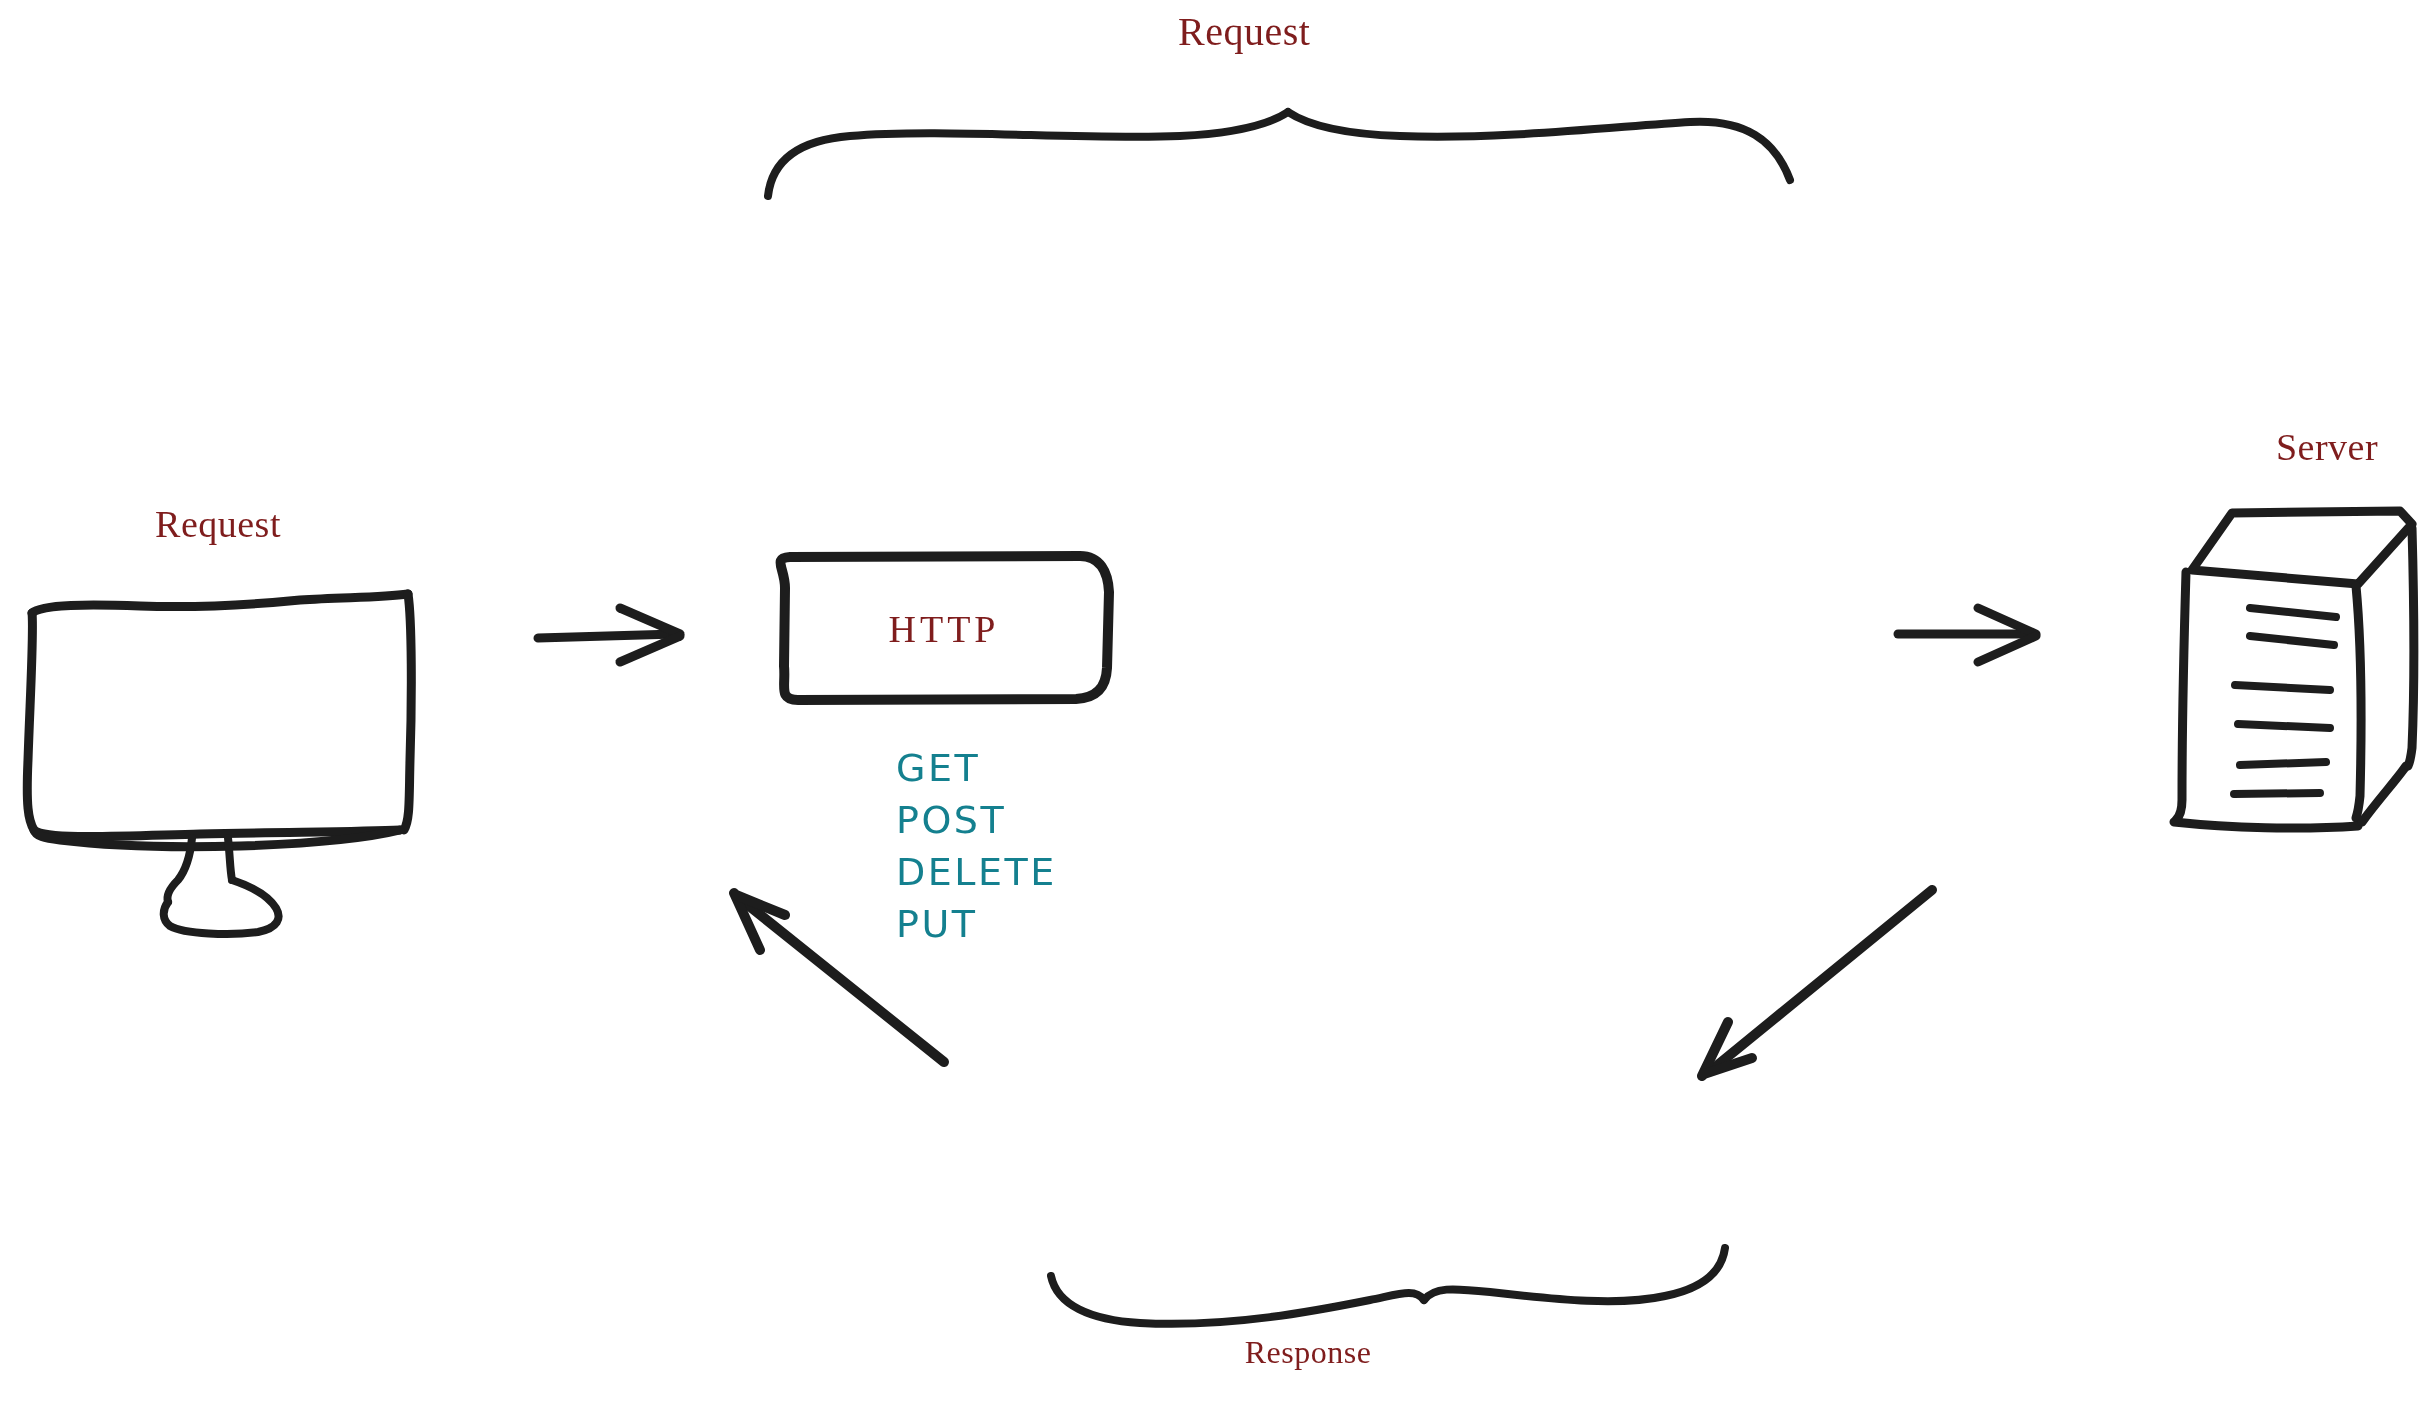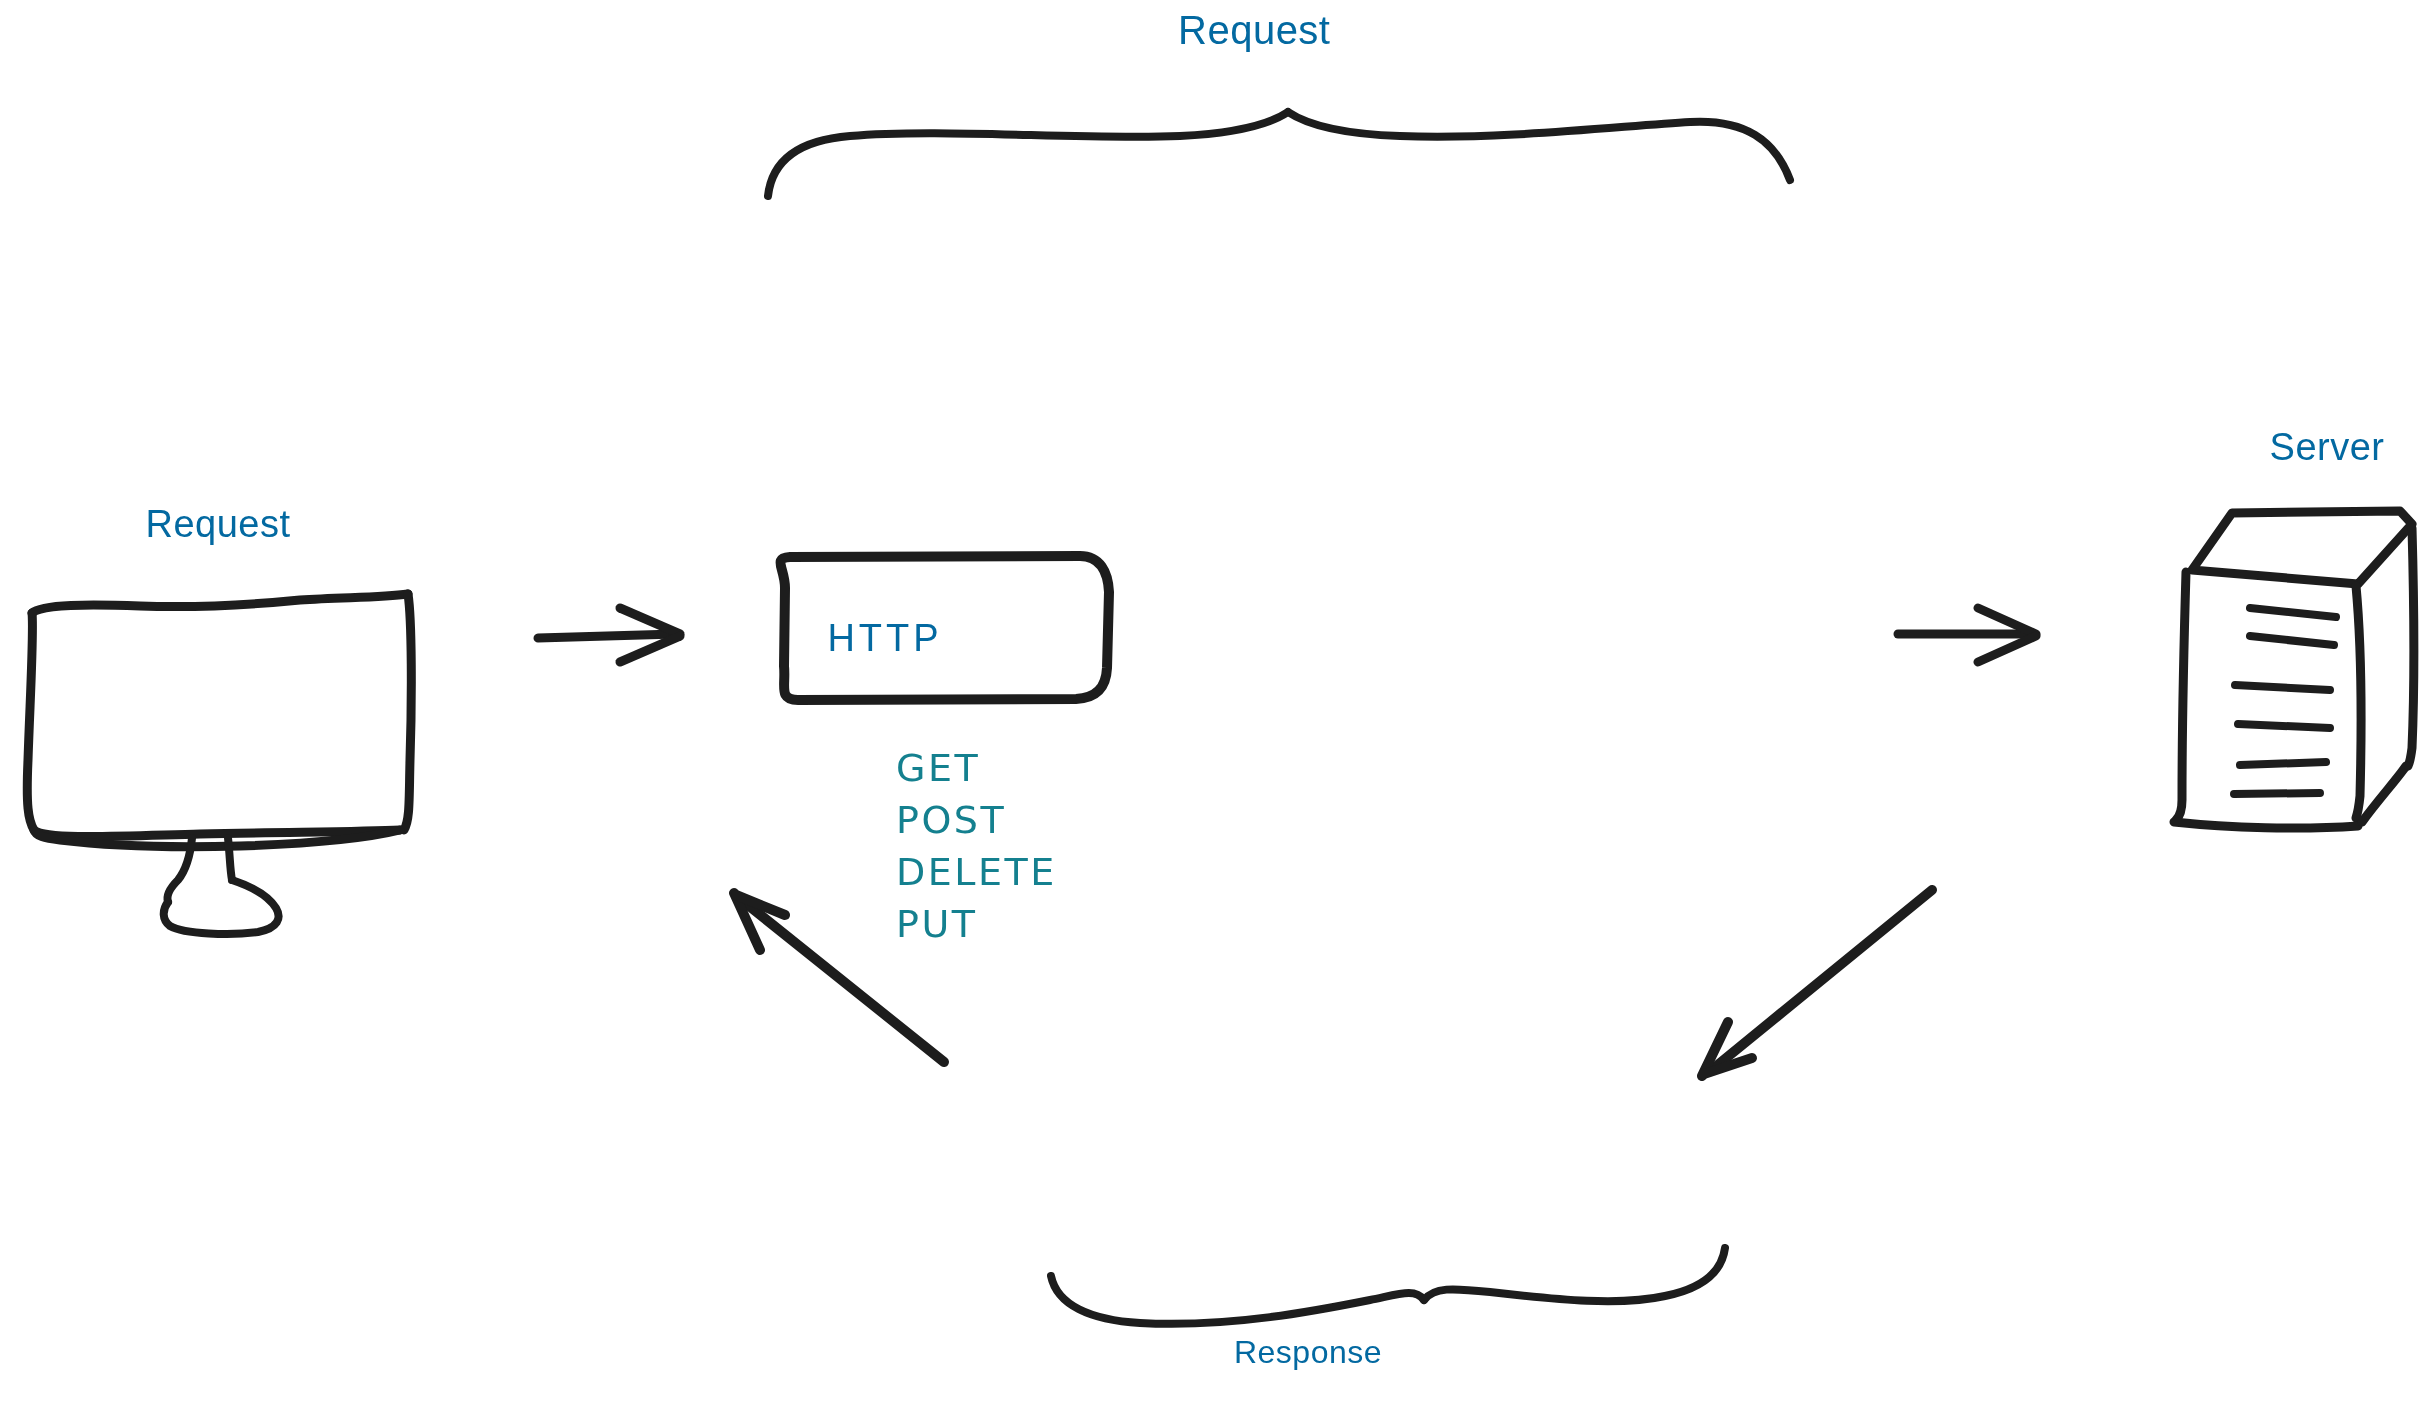--- a/index.html
+++ b/index.html
@@ -18,22 +18,22 @@
     overflow: hidden;
   }
   #canvas svg.layer {
     position: absolute;
     inset: 0;
     width: 2429px;
     height: 1426px;
   }
   .label {
     position: absolute;
-    color: #0369a1;
-    font-family: Liberation Sans, sans-serif;
+    color: #7f1d1d;
+    font-family: Liberation Serif, serif;
     white-space: nowrap;
     letter-spacing: 0.5px;
   }
   .label-request {
     left: 1178px;
     top: 8px;
     font-size: 40px;
   }
   .label-response {
     left: 1308px;
@@ -48,26 +48,25 @@
     transform: translate(-50%, -50%);
   }
   .label-server {
     left: 2327px;
     top: 447px;
     font-size: 38px;
     transform: translate(-50%, -50%);
     text-align: right;
   }
   .label-http {
-    left: 885px;
+    left: 944px;
     top: 629px;
     font-size: 38px;
     letter-spacing: 4px;
     transform: translate(-50%, -50%);
-    margin-top: 9px;
   }
   .methods {
     position: absolute;
     left: 884px;
     top: 742px;
     color: #14808f;
     font-size: 38px;
     line-height: 52px;
     letter-spacing: 2.5px;
     font-family: "DejaVu Sans", sans-serif;

